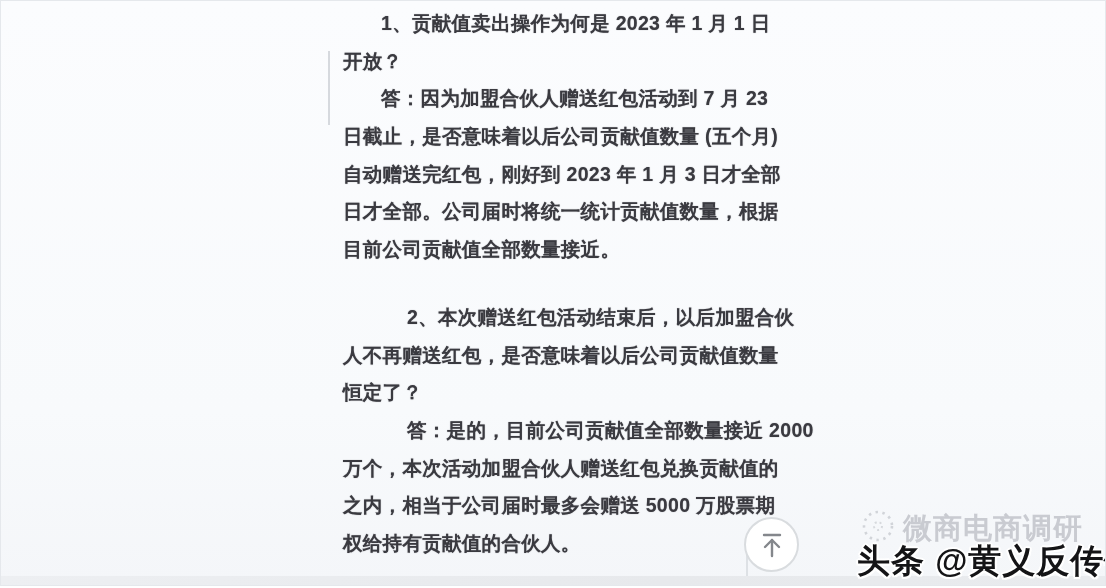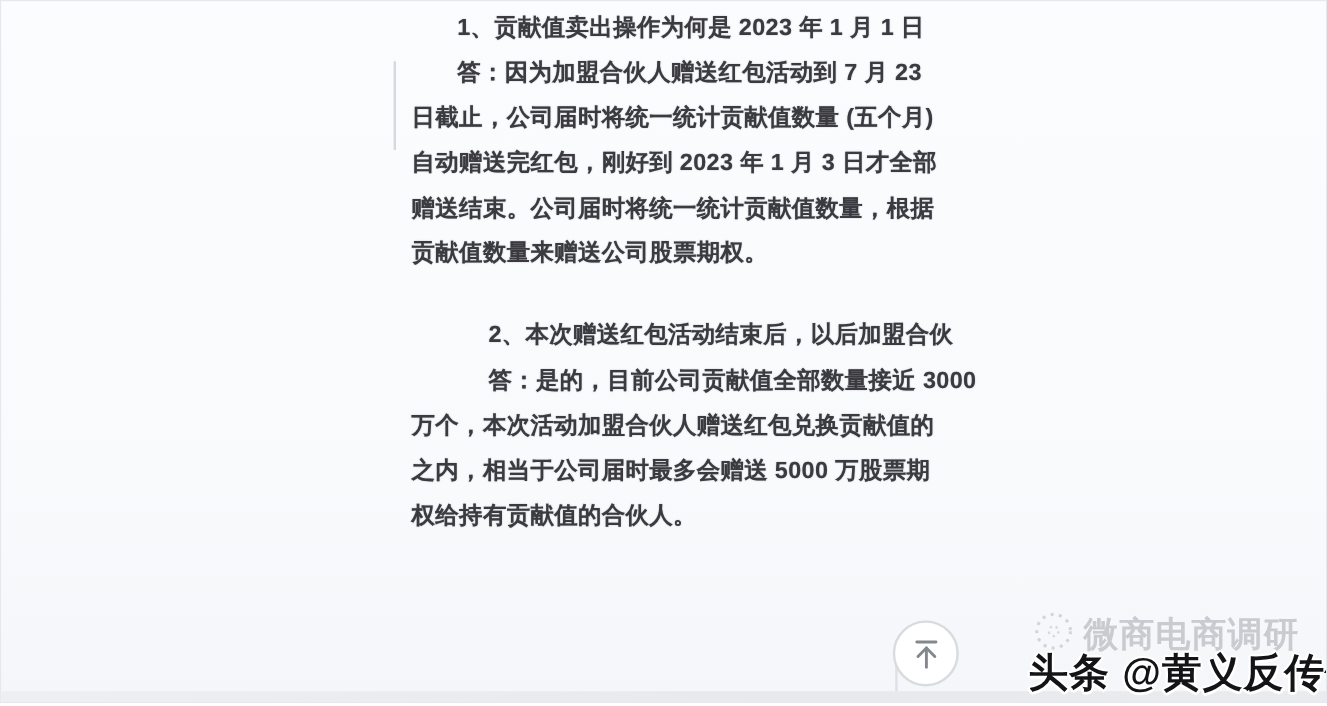--- a/index.html
+++ b/index.html
@@ -116,28 +116,31 @@
 </head>
 <body>
 
 <div class="stage">
 
   <div class="page-edge top-edge"></div>
   <div class="page-edge bottom-edge"></div>
 
   <div class="doc-text">
     <div class="doc-line ind-q1">1、贡献值卖出操作为何是 2023 年 1 月 1 日</div>
+    <div class="doc-line">开放？</div>
     <div class="doc-line ind-q1">答：因为加盟合伙人赠送红包活动到 7 月 23</div>
-    <div class="doc-line">日截止，公司届时将统一统计贡献值数量 (五个月)</div>
+    <div class="doc-line">日截止，是否意味着以后公司贡献值数量 (五个月)</div>
     <div class="doc-line">自动赠送完红包，刚好到 2023 年 1 月 3 日才全部</div>
-    <div class="doc-line">赠送结束。公司届时将统一统计贡献值数量，根据</div>
-    <div class="doc-line">贡献值数量来赠送公司股票期权。</div>
+    <div class="doc-line">日才全部。公司届时将统一统计贡献值数量，根据</div>
+    <div class="doc-line">目前公司贡献值全部数量接近。</div>
     <div class="para-gap"></div>
     <div class="doc-line ind-q2">2、本次赠送红包活动结束后，以后加盟合伙</div>
-    <div class="doc-line ind-q2">答：是的，目前公司贡献值全部数量接近 3000</div>
+    <div class="doc-line">人不再赠送红包，是否意味着以后公司贡献值数量</div>
+    <div class="doc-line">恒定了？</div>
+    <div class="doc-line ind-q2">答：是的，目前公司贡献值全部数量接近 2000</div>
     <div class="doc-line">万个，本次活动加盟合伙人赠送红包兑换贡献值的</div>
     <div class="doc-line">之内，相当于公司届时最多会赠送 5000 万股票期</div>
     <div class="doc-line">权给持有贡献值的合伙人。</div>
   </div>
 
   <button class="back-to-top">
     <span>
       <svg width="32" height="32" viewBox="0 0 32 32" fill="none">
         <path d="M8 6 H24" stroke="#84878c" stroke-width="2.4" stroke-linecap="round"></path>
         <path d="M16 11 V27" stroke="#84878c" stroke-width="2.4" stroke-linecap="round"></path>

